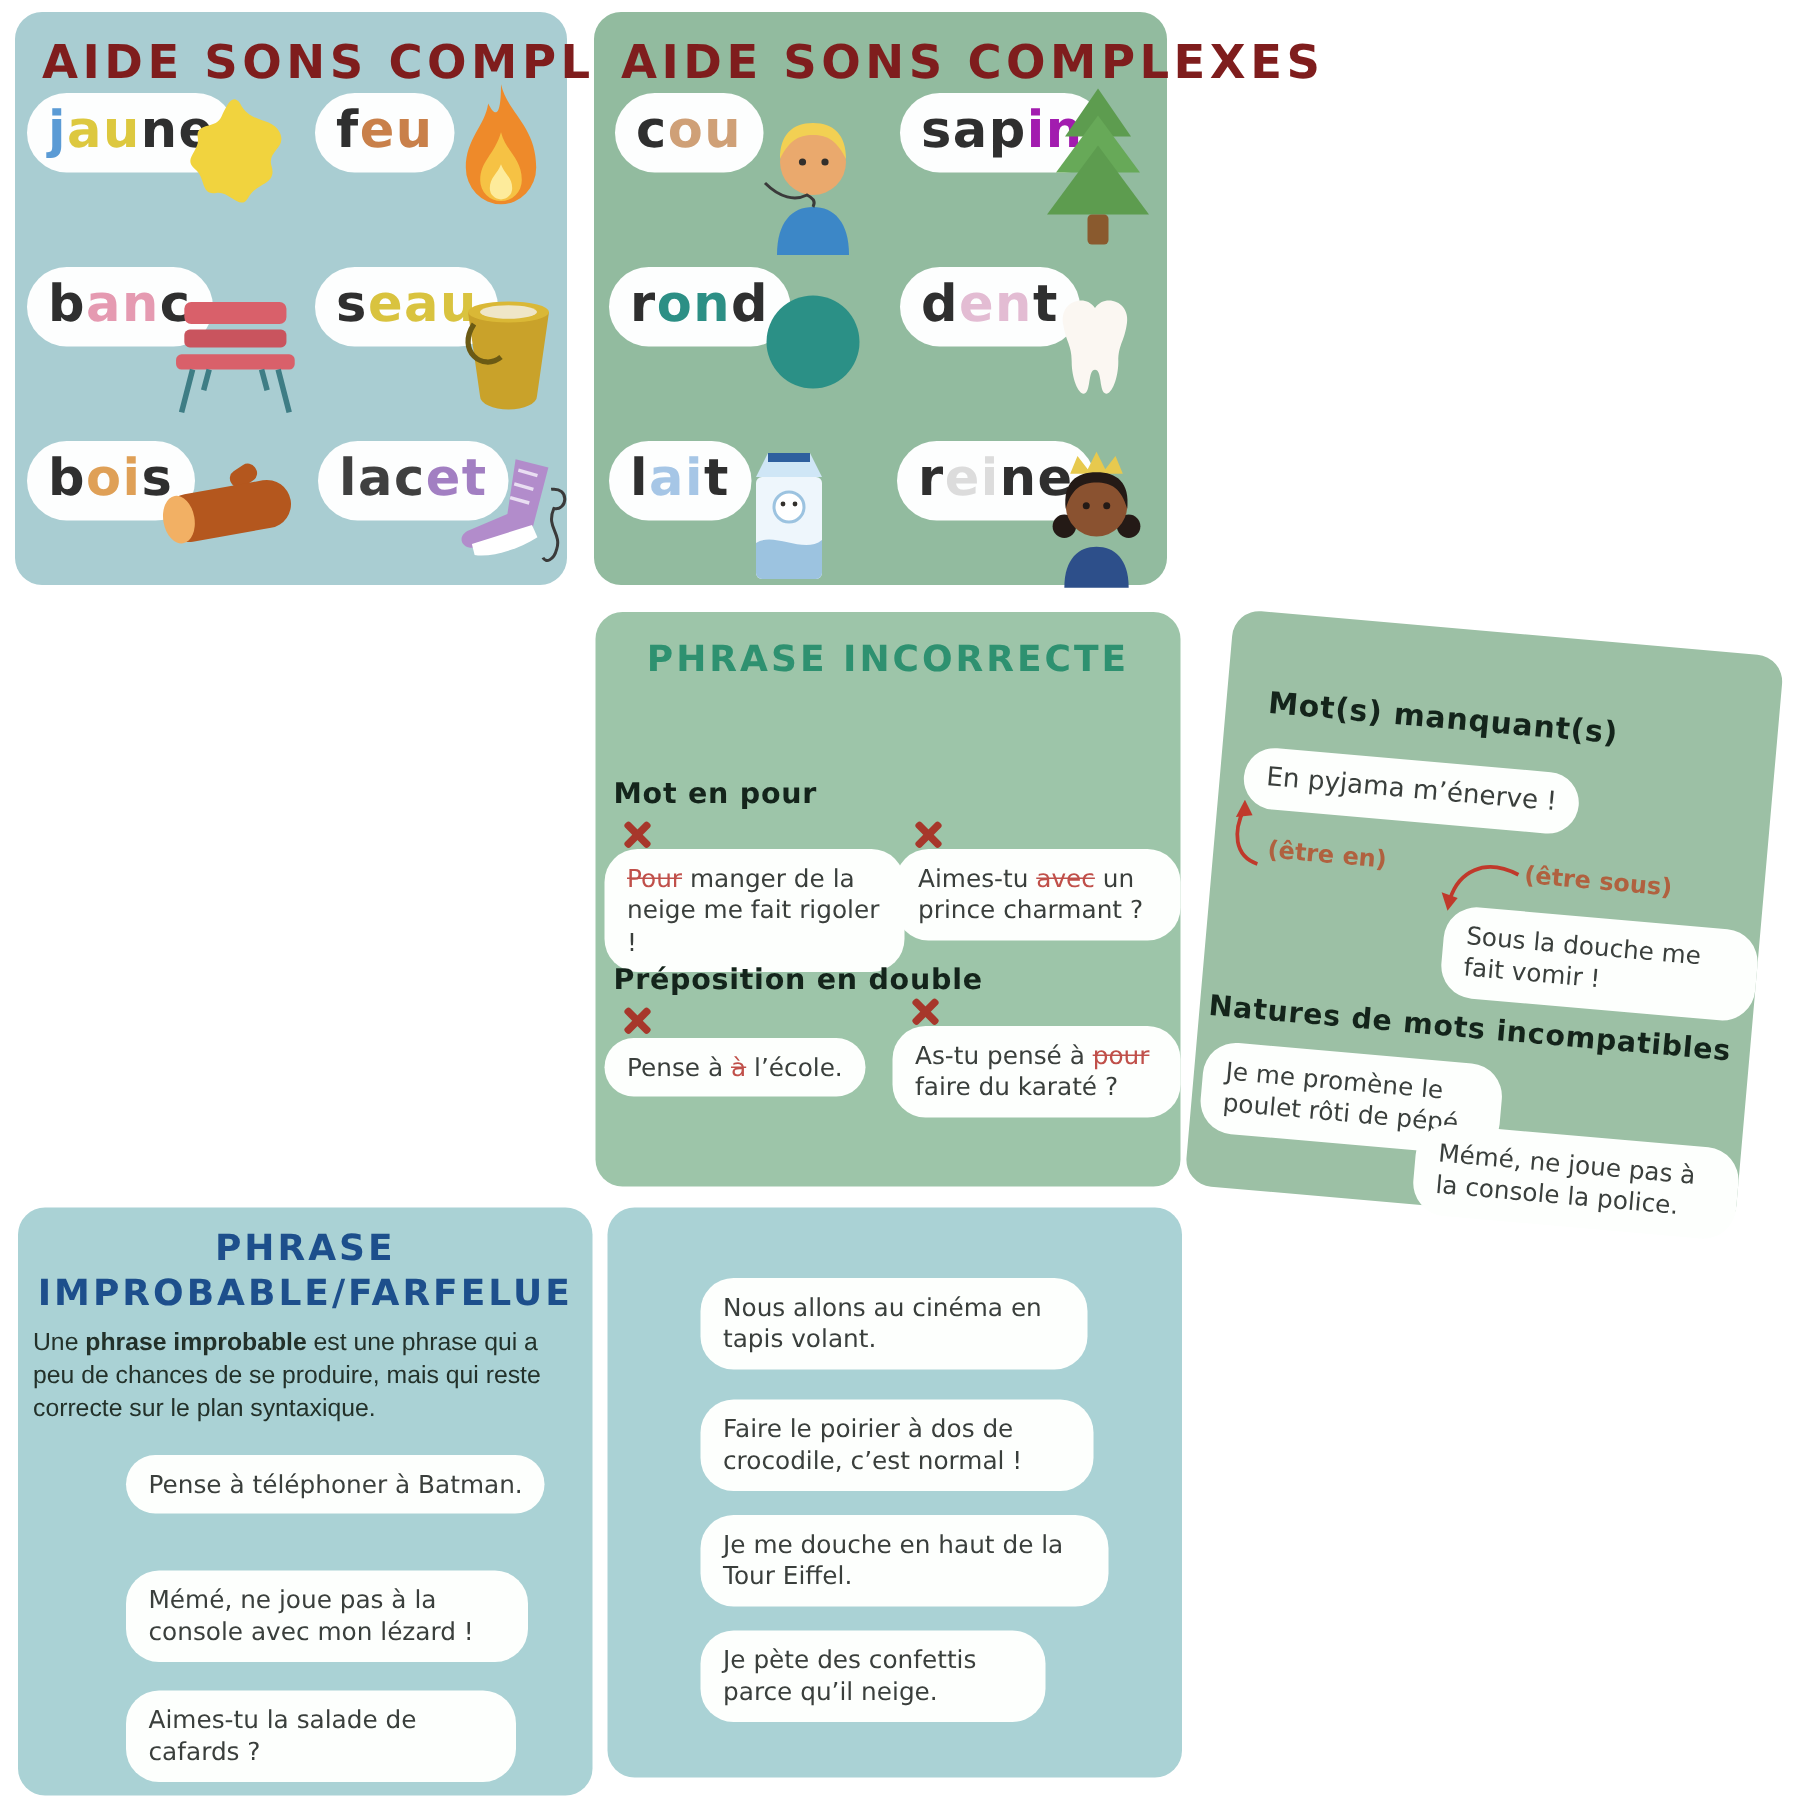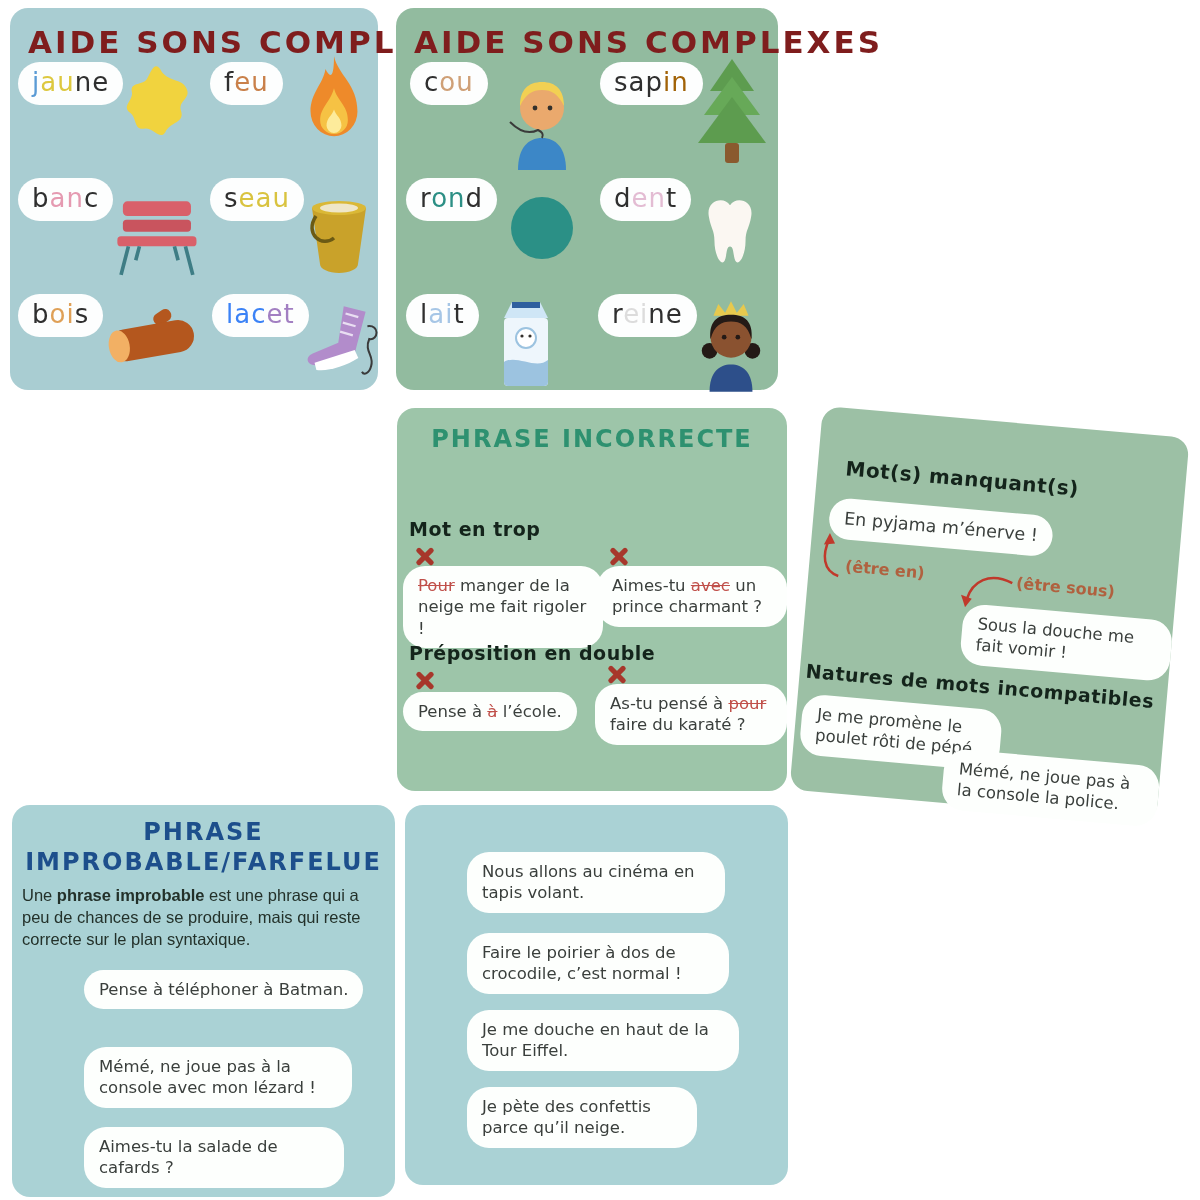--- a/index.html
+++ b/index.html
@@ -3,21 +3,21 @@
 <meta charset="utf-8">
 <style>
   html,body{margin:0;padding:0;background:#ffffff;}
   #page{position:relative;width:1200px;height:1200px;background:#ffffff;overflow:hidden;
         font-family:"DejaVu Sans",sans-serif;}
   .card{position:absolute;border-radius:18px;}
   .abs{position:absolute;}
   
   .sound-title{font-size:31px;font-weight:700;letter-spacing:3px;color:#7f1d1d;white-space:nowrap;}
   .pill{display:inline-block;background:#fdfefe;border-radius:28px;padding:5px 14px 8px;
-        font-size:26px;font-weight:400;color:#2f2f2f;letter-spacing:1px;white-space:nowrap;}
+        font-size:34px;font-weight:700;color:#2f2f2f;letter-spacing:1px;white-space:nowrap;}
   
   .h-title{font-weight:700;letter-spacing:2px;font-size:24px;text-align:center;width:100%;}
   .intro{font-family:"Liberation Sans",sans-serif;font-size:16.5px;line-height:1.32;color:#23312a;}
   .sec-head{font-size:19px;font-weight:700;color:#14241b;letter-spacing:0.5px;white-space:nowrap;}
   .bubble{display:inline-block;background:#fdfffd;border-radius:22px;padding:9px 15px;
           font-size:16.5px;line-height:1.3;color:#3a3f3c;}
   .cross{width:24px;height:24px;}
   .cross::before,.cross::after{content:"";position:absolute;left:1px;top:10px;width:22px;height:5px;
           border-radius:2px;background:#a7372b;}
   .cross::before{transform:rotate(45deg);}
@@ -72,21 +72,21 @@
     <div class="abs pill" style="left:8px;top:286px;"><span style="color: rgb(47, 47, 47);">b</span><span style="color: rgb(223, 160, 87);">oi</span><span style="color: rgb(47, 47, 47);">s</span></div>
     <div class="abs" style="left:88px;top:298px;">
       <svg width="104" height="70" viewBox="0 0 110 70">
         <g transform="rotate(-10 55 35)">
           <rect x="62" y="6" width="20" height="13" rx="6" fill="#b4571e" transform="rotate(-24 72 12)"></rect>
           <rect x="12" y="18" width="90" height="34" rx="17" fill="#b4571e"></rect>
           <ellipse cx="22" cy="35" rx="11" ry="17" fill="#f2b064"></ellipse>
         </g>
       </svg>
     </div>
-    <div class="abs pill" style="left:202px;top:286px;"><span style="color: #3b82f6;">lac</span><span style="color: rgb(162, 127, 194);">et</span></div>
+    <div class="abs pill" style="left:202px;top:286px;"><span style="color: #404040;">lac</span><span style="color: rgb(162, 127, 194);">et</span></div>
     <div class="abs" style="left:290px;top:290px;">
       <svg width="82" height="92" viewBox="0 0 90 95">
         <path fill="#b28ccb" d="M48 6 L72 12 L60 58 L22 70 C8 74 4 62 14 58 L42 46 Z"></path>
         <path fill="#ffffff" d="M16 68 L60 54 L64 63 C50 72 30 78 18 76 Z"></path>
         <path d="M74 28 C88 26 86 44 76 42 C70 56 82 60 78 72 C76 80 70 82 68 78" stroke="#3a3a3a" stroke-width="2.2" fill="none"></path>
         <path d="M50 14 L64 18 M47 24 L61 28 M44 34 L58 38" stroke="#e9def2" stroke-width="2.5"></path>
       </svg>
     </div>
   </div>
 
@@ -97,21 +97,21 @@
     <div class="abs" style="left:106px;top:64px;">
       <svg width="80" height="100" viewBox="0 0 80 100">
         <path fill="#3c87c7" d="M16 98 C16 76 26 66 40 66 C54 66 64 76 64 98 Z"></path>
         <circle cx="40" cy="36" r="22" fill="#eaa96d"></circle>
         <path fill="#f2d053" d="M18 34 C18 18 26 10 40 10 C54 10 62 18 62 34 C56 22 50 18 40 18 C30 18 24 22 18 34 Z"></path>
         <circle cx="33" cy="36" r="2.4" fill="#33302c"></circle>
           <circle cx="48" cy="36" r="2.4" fill="#33302c"></circle>
         <path d="M8 50 C18 60 28 62 36 58 C40 60 42 62 40 66" stroke="#3a3a3a" stroke-width="2" fill="none"></path>
       </svg>
     </div>
-    <div class="abs pill" style="left:204px;top:54px;"><span style="color: rgb(47, 47, 47); margin-top: 17px;">sap</span><span style="color: #a16207;">in</span></div>
+    <div class="abs pill" style="left:204px;top:54px;"><span style="color: rgb(47, 47, 47); margin-top: 17px;">sap</span><span style="color: #a21caf;">in</span></div>
     <div class="abs" style="left:296px;top:46px;">
       <svg width="80" height="112" viewBox="0 0 80 110">
         <polygon points="40,4 62,36 18,36" fill="#5d9c4f"></polygon>
         <polygon points="40,22 68,60 12,60" fill="#67a958"></polygon>
         <polygon points="40,42 74,88 6,88" fill="#5d9c4f"></polygon>
         <rect x="33" y="88" width="14" height="20" rx="3" fill="#8a5a2e"></rect>
       </svg>
     </div>
 
     <div class="abs pill" style="left:10px;top:170px;"><span style="color: rgb(47, 47, 47);">r</span><span style="color: rgb(44, 143, 133);">on</span><span style="color: rgb(47, 47, 47);">d</span></div>
@@ -150,21 +150,21 @@
         <circle cx="33" cy="42" r="2.4" fill="#241a16"></circle>
           <circle cx="47" cy="42" r="2.4" fill="#241a16"></circle>
         <path fill="#2d4f8a" d="M18 98 C18 78 28 70 40 70 C52 70 62 78 62 98 Z"></path>
       </svg>
     </div>
   </div>
 
   <div class="card" style="left: 397px; top: 408px; width: 390px; height: 383px; background: rgb(157, 197, 169);">
     <div class="abs h-title" style="left: 0px; top: 17px; color: rgb(46, 145, 112);">PHRASE INCORRECTE</div>
 
-    <div class="abs sec-head" style="left:12px;top:110px;">Mot en trop</div>
+    <div class="abs sec-head" style="left:12px;top:110px;">Mot en pour</div>
     <div class="abs cross" style="left:16px;top:136px;"></div>
     <div class="abs bubble" style="left:6px;top:158px;max-width:170px;"><span style="color: rgb(192, 80, 74); text-decoration: line-through;">Pour</span><span> manger de la neige me fait rigoler !</span></div>
     <div class="abs cross" style="left:210px;top:136px;"></div>
     <div class="abs bubble" style="left:200px;top:158px;max-width:165px;"><span>Aimes-tu </span><span style="color: rgb(192, 80, 74); text-decoration: line-through;">avec</span><span> un prince charmant ?</span></div>
 
     <div class="abs sec-head" style="left:12px;top:234px;">Préposition en double</div>
     <div class="abs cross" style="left:16px;top:260px;"></div>
     <div class="abs bubble" style="left:6px;top:284px;max-width:175px;"><span>Pense à </span><span style="color: rgb(192, 80, 74); text-decoration: line-through;">à</span><span> l’école.</span></div>
     <div class="abs cross" style="left:208px;top:254px;"></div>
     <div class="abs bubble" style="left:198px;top:276px;max-width:172px;"><span>As-tu pensé à </span><span style="color: rgb(192, 80, 74); text-decoration: line-through;">pour</span><span> faire du karaté ?</span></div>

